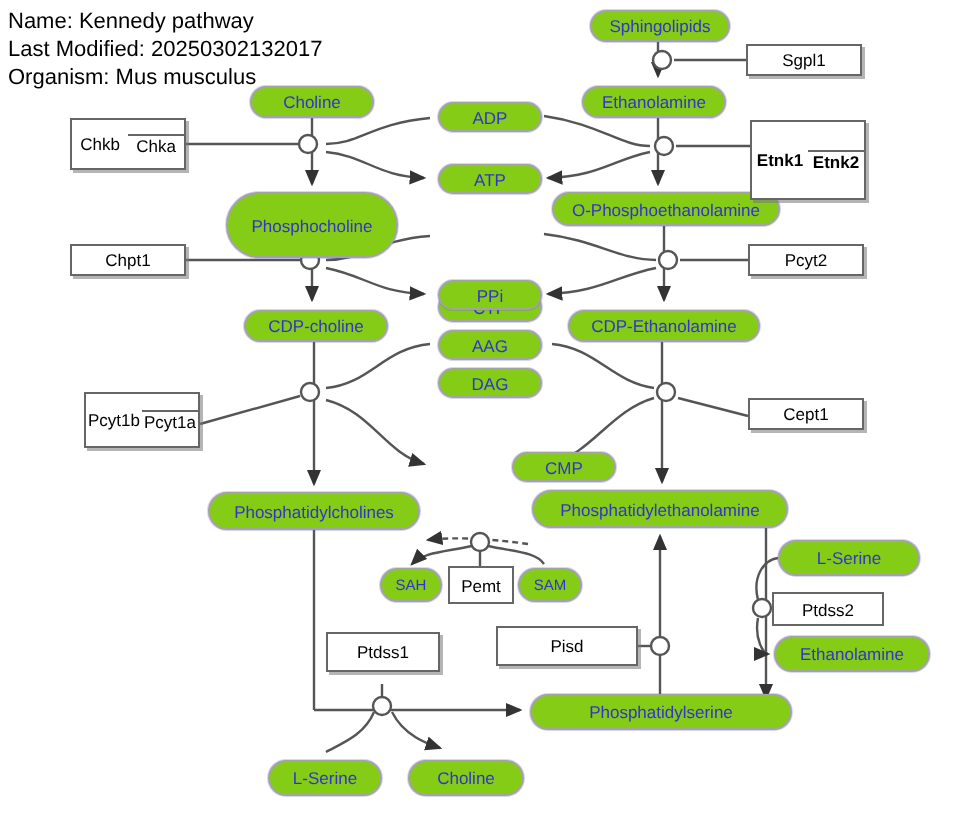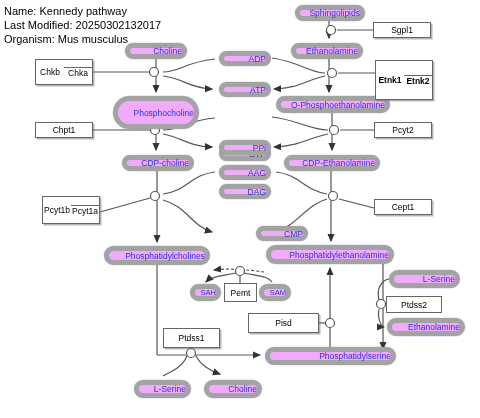--- a/index.html
+++ b/index.html
@@ -15,28 +15,27 @@
 
   .meta{position:absolute;left:4px;font-size:11px;font-weight:normal;color:#000;white-space:nowrap;line-height:1;text-align:right;}
   .meta.l1{top:6px;}
   .meta.l2{top:20px;}
   .meta.l3{top:34px;}
 
   .node{position:absolute;box-sizing:border-box;display:flex;align-items:center;justify-content:center;}
 
   
   .metab{
-    border:5px solid #a3a3a3;
+    border:1px solid #a3a3a3;
     border-radius:999px;
-    background:#f0abfc;
+    background:#84cc16;
     color:#3333cc;
     font-size:8.5px;
     white-space:nowrap;
     box-shadow:0 0 0 0.5px rgba(91,91,214,.25);
-    justify-content:flex-end;
   }
   
   .gene{
     border:1px solid #666666;
     background:#ffffff;
     color:#000000;
     font-size:8.5px;
     white-space:nowrap;
   }
   .gene.stack{flex-direction:row;padding:0;justify-content:stretch;}
@@ -235,17 +234,17 @@
   </div>
 
   <div class="node gene" style="left:386px;top:296px;width:56px;height:17px;">
     <span>Ptdss2</span>
   </div>
 
   <div class="node gene shadow" style="left:248px;top:313px;width:71px;height:20px;">
     <span>Pisd</span>
   </div>
 
-  <div class="node gene shadow" style="left:163px;top:328px;width:57px;height:20px;">
+  <div class="node gene shadow" style="left:163px;top:316px;width:57px;height:20px;">
     <span>Ptdss1</span>
   </div>
 
 </div>
 
 </body></html>

